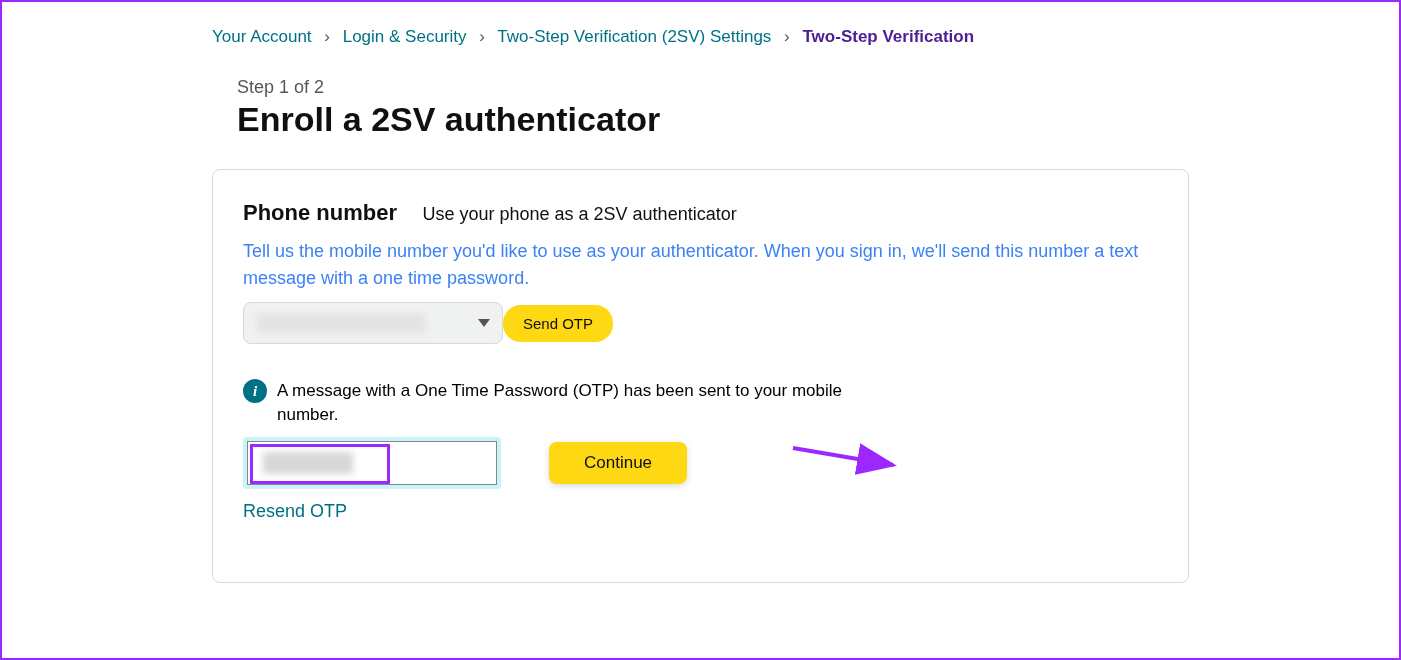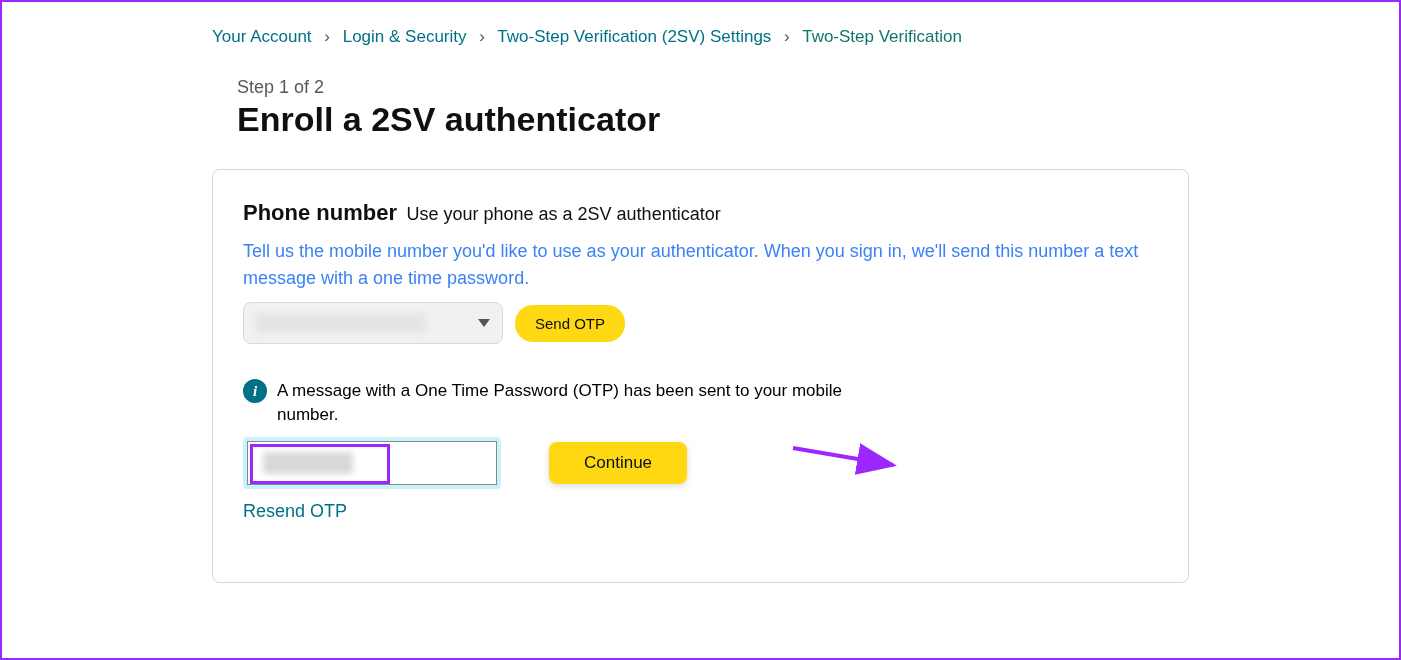--- a/index.html
+++ b/index.html
@@ -20,21 +20,22 @@
     }
     .breadcrumb {
       font-size: 17px;
       margin-bottom: 30px;
     }
     .breadcrumb a {
       color: #007185;
       text-decoration: none;
     }
     .breadcrumb .current {
-      color: #0f766e;
+      color: #4c1d95;
+      font-weight: bold;
     }
     .breadcrumb .sep {
       color: #555;
       margin: 0 8px;
     }
     .step-label {
       color: #565959;
       font-size: 18px;
       margin-bottom: 2px;
       margin-left: 25px;
@@ -55,40 +56,39 @@
     .section-title {
       display: inline;
       font-size: 22px;
       font-weight: 700;
       color: #0f1111;
     }
     .section-subtitle {
       display: inline;
       font-size: 18px;
       color: #0f1111;
-      margin-left: 5px;
+      margin-left: 21px;
       font-weight: 400;
     }
     .body-text {
       font-size: 18px;
       color: #3b82f6;
       margin-top: 12px;
       line-height: 1.5;
       max-width: 900px;
     }
     .select-label {
       font-size: 18px;
       color: #0f1111;
       margin-top: 25px;
     }
     .row-select {
       margin-top: 10px;
       display: flex;
       align-items: center;
-      gap: 12px;
     }
     .phone-select {
       width: 260px;
       height: 42px;
       background: #f0f2f2;
       border: 1px solid #d5d9d9;
       border-radius: 8px;
       display: flex;
       align-items: center;
       justify-content: space-between;

